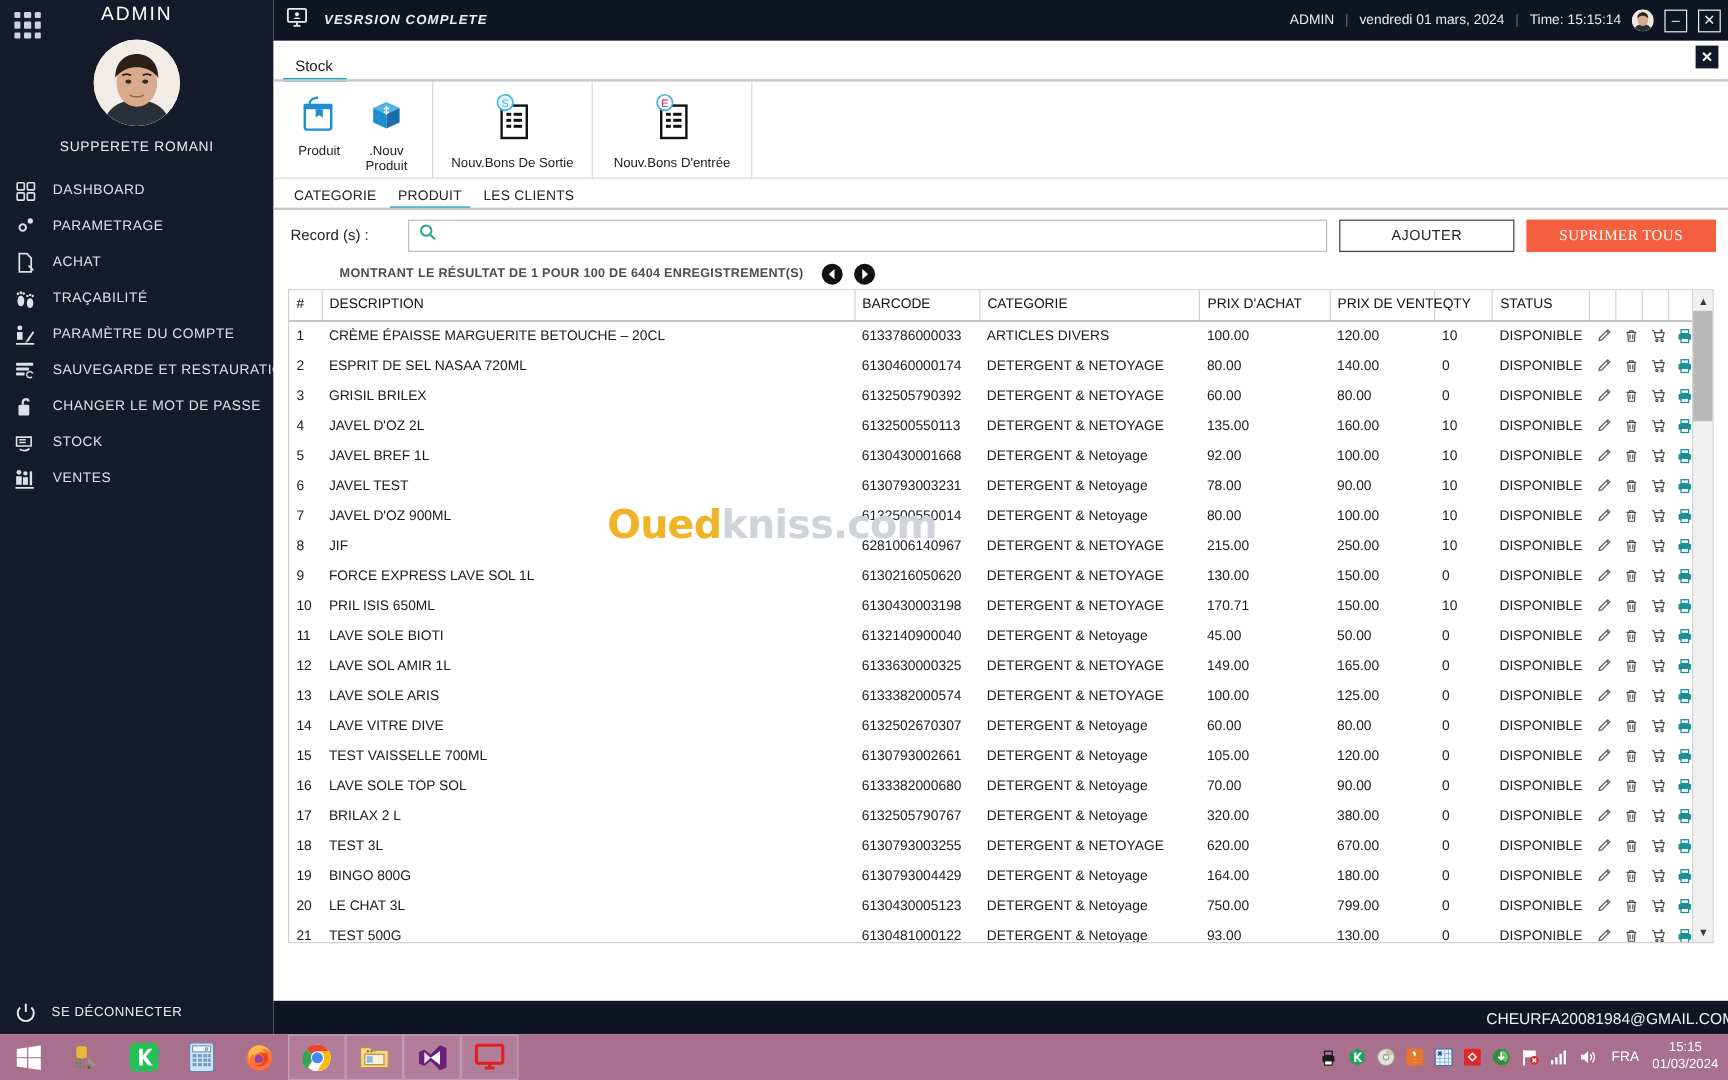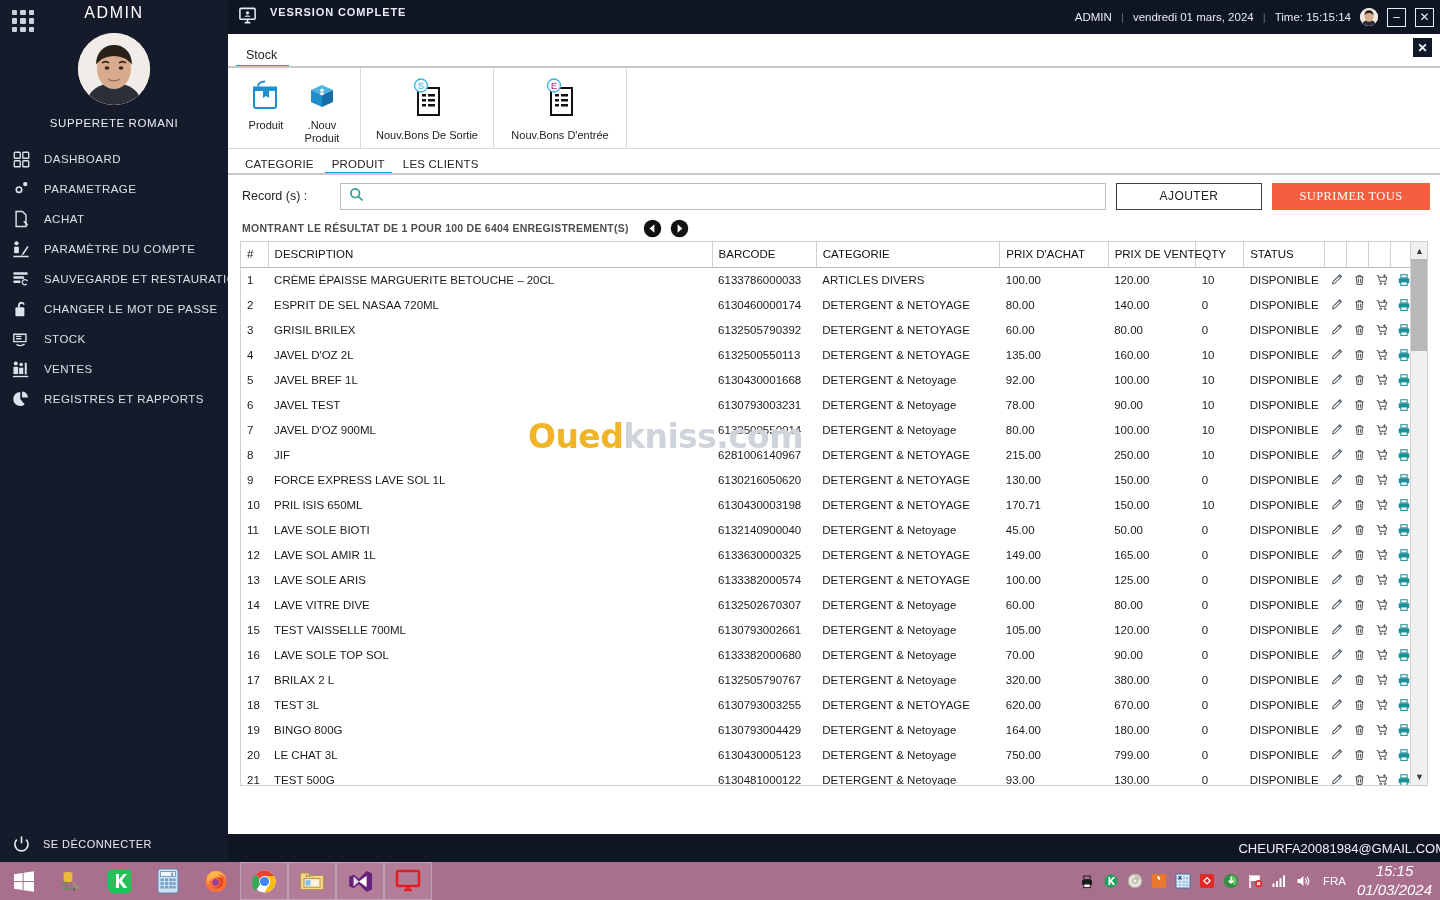--- a/index.html
+++ b/index.html
@@ -47,21 +47,21 @@
     position:absolute; left:0; bottom:0; width:228px; height:36px;
     display:flex; align-items:center; gap:11px; padding-left:10px; cursor:pointer;
   }
   .logout .nav-lbl { font-size:11px; }
 
   
   .topbar {
     position:absolute; left:228px; top:0; width:1212px; height:34px;
     background:#101523; color:#dfe5ee; display:flex; align-items:center;
   }
-  .topbar-left { display:flex; gap:13px; padding-left:10px; }
+  .topbar-left { display:flex; align-items:center; gap:13px; padding-left:10px;font-style:italic; }
   .topbar-title { font-size:11px; letter-spacing:.9px; color:#e8edf5; font-weight:bold; }
   .topbar-right {
     margin-left:auto; display:flex; align-items:center; gap:9px; padding-right:6px;
     font-size:11.5px; color:#e6ebf3;
   }
   .topbar-right .sep { color:#5f6a80; }
   .mini-avatar { width:18px; height:18px; border-radius:50%; overflow:hidden; background:#ddd; }
   .winbtn {
     width:19px; height:19px; border:1.4px solid #e9eef6; color:#e9eef6;
     display:flex; align-items:center; justify-content:center;
@@ -121,21 +121,21 @@
     width:146px; height:27px; border:1px solid #404040; background:#fff;
     font-size:12px; color:#222; cursor:pointer; font-family:"Liberation Sans", sans-serif;
     letter-spacing:.4px;
   }
   .btn-del {
     width:158px; height:27px; border:0; background:#f4603f; color:#fff;
     font-size:12.5px; cursor:pointer; font-family:Liberation Serif, serif; letter-spacing:.4px;
   }
 
   .resultrow { height:22px; display:flex; align-items:center; gap:14px; padding-left:14px; }
-  .result-text { font-size:10.5px; font-weight:bold; color:#4e4e4e; letter-spacing:.25px; }
+  .result-text { font-size:10.5px; font-weight:bold; color:#4e4e4e; letter-spacing:.25px;margin-left:41px; }
   .pager { display:flex; gap:8px; align-items:center; }
   .pgbtn { width:19px; height:19px; cursor:pointer; }
 
   
   .tablewrap {
     position:relative; margin:2px 12px 0 12px; height:545px;
     border:1px solid #cfcfcf; background:#fff; overflow:hidden;
   }
   table.grid { border-collapse:collapse; width:1172px; table-layout:fixed; }
   table.grid th {
@@ -171,21 +171,21 @@
   }
   .vs-thumb {
     position:absolute; left:0; top:17px; width:17px; height:92px; background:#b8b8b8; cursor:pointer;
   }
   .vs-bottom { position:absolute; left:0; bottom:0; }
 
   .watermark {
     position:absolute; left:265px; top:175px; font-size:33px; font-weight:bold;
     letter-spacing:-.6px; pointer-events:none; font-family:"DejaVu Sans", sans-serif;
   }
-  .wm-a { color:#f0b429;margin-left:22px; }
+  .wm-a { color:#f0b429; }
   .wm-b { color:#cfd4da; }
 
   
   .statusbar {
     position:absolute; left:228px; top:834px; width:1212px; height:28px;
     background:#101523; color:#eef2f8; display:flex; align-items:center;
     justify-content:flex-end; padding-right:0; font-size:13px; overflow:hidden;
   }
   .statusbar span { white-space:nowrap; margin-right:-6px; }
 
@@ -195,21 +195,21 @@
     background:#a9708e; display:flex; align-items:center;
   }
   .tb-left { display:flex; align-items:center; height:38px; }
   .tb-item {
     width:48px; height:38px; display:flex; align-items:center; justify-content:center; cursor:pointer;
   }
   .tb-item.boxed { border:1px solid #c4a0b4; background:#b27d99; }
   .tb-right { margin-left:auto; display:flex; align-items:center; gap:7px; padding-right:8px; }
   .tray-ico { width:17px; height:17px; display:flex; align-items:center; justify-content:center; cursor:pointer; }
   .tray-lang { font-size:11.5px; color:#fff; margin:0 4px; cursor:pointer; }
-  .tray-clock { font-size:15px; color:#fff; line-height:1.25; text-align:center; cursor:pointer;font-style:italic; }
+  .tray-clock { font-size:11px; color:#fff; line-height:1.25; text-align:center; cursor:pointer; }
 </style>
 </head>
 <body>
 
 <div id="app">
 
   <div class="sidebar">
     <div class="grid-dots">
       <i></i>
         <i></i>
@@ -266,20 +266,35 @@
       <div class="nav-item">
         <span class="nav-ico">
           <svg width="17" height="18" viewBox="0 0 18 20" fill="none" stroke="#dbe2ec" stroke-width="1.6">
             <path d="M3 1.6h7l4 4v12.8H3z"></path>
             <path d="M11.5 12.5l4.5 4.5"></path>
           </svg>
         </span>
         <span class="nav-lbl">ACHAT</span>
       </div>
 
+      <div class="nav-item">
+        <span class="nav-ico">
+          <svg width="18" height="18" viewBox="0 0 20 20" fill="#dbe2ec">
+            <ellipse cx="6" cy="12" rx="3.2" ry="5"></ellipse>
+              <ellipse cx="14.5" cy="14" rx="3" ry="4.6"></ellipse>
+            <circle cx="3.3" cy="5.4" r="1.2"></circle>
+              <circle cx="6" cy="4.3" r="1.2"></circle>
+              <circle cx="8.6" cy="5.2" r="1.2"></circle>
+            <circle cx="12" cy="7.3" r="1.1"></circle>
+              <circle cx="14.6" cy="6.4" r="1.1"></circle>
+              <circle cx="17" cy="7.4" r="1.1"></circle>
+          </svg>
+        </span>
+        <span class="nav-lbl">TRAÇABILITÉ</span>
+      </div>
 
       <div class="nav-item">
         <span class="nav-ico">
           <svg width="18" height="18" viewBox="0 0 20 20" fill="#dbe2ec">
             <circle cx="5" cy="3.6" r="2.3"></circle>
             <path d="M2.4 7.4h5.2v7.2H2.4z"></path>
             <path d="M1.4 17.6h17v1.6h-17z"></path>
             <path d="M11 15.6l6-9 1.5 1-6 9z"></path>
             <path d="M9.5 16.6l2-.6-.3 1.6z"></path>
           </svg>
@@ -327,29 +342,20 @@
               <path d="M1.6 7.6h5.2v8H1.6z"></path>
             <circle cx="10.2" cy="5" r="2"></circle>
               <path d="M7.9 8.6h4.6v7h-4.6z"></path>
             <rect x="14.2" y="3" width="2.2" height="13" rx="0.6"></rect>
             <path d="M1 17.6h17v1.5H1z"></path>
           </svg>
         </span>
         <span class="nav-lbl">VENTES</span>
       </div>
 
-      <div class="nav-item">
-        <span class="nav-ico">
-          <svg width="18" height="18" viewBox="0 0 20 20" fill="#dbe2ec">
-            <path d="M9.2 2.2a7.8 7.8 0 100 15.6 7.8 7.8 0 004.9-1.7L9.2 10z"></path>
-            <path d="M11.2 1.6a7.6 7.6 0 016.6 6.6h-6.6z"></path>
-          </svg>
-        </span>
-        <span class="nav-lbl">REGISTRES ET RAPPORTS</span>
-      </div>
     </div>
 
     <div class="logout">
       <span class="nav-ico">
         <svg width="19" height="19" viewBox="0 0 20 20" fill="none" stroke="#e6ebf3" stroke-width="1.7">
           <path d="M5 4.8a7 7 0 109.9 0"></path>
             <path d="M10 1.5v7.2"></path>
         </svg>
       </span>
       <span class="nav-lbl">SE DÉCONNECTER</span>

